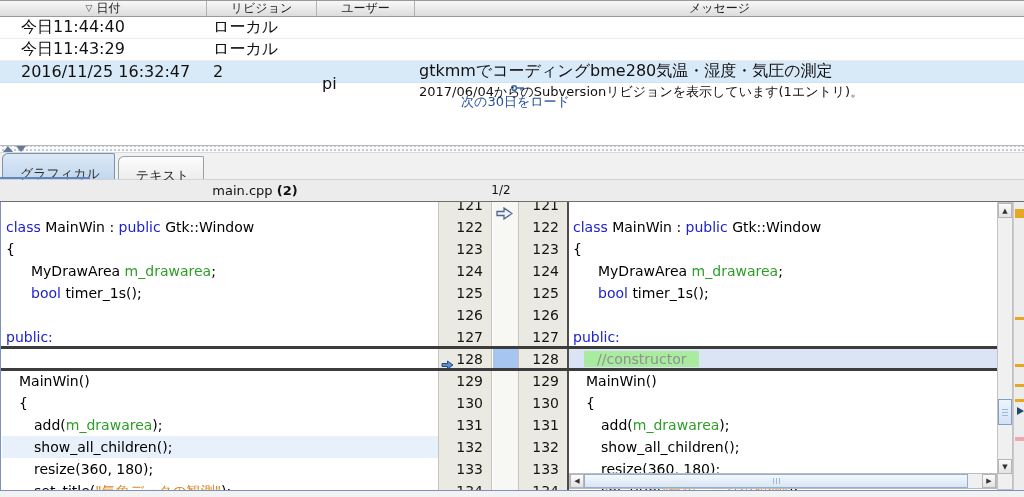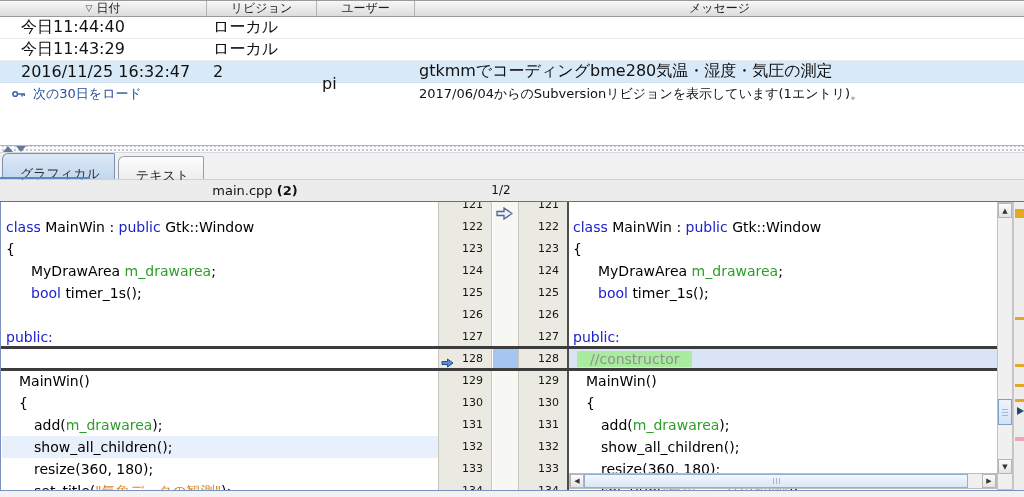--- a/index.html
+++ b/index.html
@@ -19,21 +19,21 @@
   .w-date{width:207px}.w-rev{width:110px}.w-user{width:98px}
   .w-msg{flex:1;border-right:none}
   .sort-arrow{font-size:9px;color:#444;line-height:1;}
   .h-row{display:flex;height:22px;align-items:center;font-size:16px;color:#111;
     border-bottom:1px solid #ececec;box-sizing:border-box;background:#fff;}
   .h-row.selected{background:#d8e9f8;border-bottom-color:#cfe3f5;}
   .c-date{width:207px;box-sizing:border-box;padding-left:21px;}
   .c-rev{width:110px;box-sizing:border-box;padding-left:6px;}
   .c-user{width:98px;box-sizing:border-box;padding-left:5px;margin-top:24px;}
   .c-msg{flex:1;box-sizing:border-box;padding-left:4px;white-space:nowrap;overflow:hidden;}
-  .h-linkrow{height:22px;position:relative;display:flex;align-items:center;font-size:13px;}
+  .h-linkrow{height:22px;position:relative;display:flex;align-items:center;font-size:13px;flex-direction:column;}
   .key-icon{margin-left:12px;display:inline-flex;}
   .load-link{color:#24509c;margin-left:7px;cursor:pointer;}
   .link-status{position:absolute;left:419px;color:#111;white-space:nowrap;}
   .h-spacer{height:40px;background:#fff;}
 
   
   .splitter{height:8px;box-sizing:border-box;position:relative;background:#fbfbfb;
     border-top:1px solid #b5b5b5;border-bottom:1px solid #d9d9d9;
     background-image:radial-gradient(#c3c9d4 1px, transparent 1.3px);
     background-size:4px 4px;background-position:1px 2px;cursor:row-resize;}
@@ -67,29 +67,29 @@
   .col{position:absolute;top:0;bottom:0;overflow:hidden;box-sizing:border-box;}
   .col-leftcode{left:1px;width:436px;background:#fff;cursor:text;}
   .col-lnuml{left:437px;width:54px;background:#eaeae2;border-left:1px solid #c6c6be;border-right:1px solid #c6c6be;}
   .col-gutter{left:492px;width:25px;background:#f7f7f3;}
   .col-lnumr{left:517px;width:49px;background:#eaeae2;border-left:1px solid #c6c6be;}
   .col-rightcode{left:566px;width:430px;background:#fff;border-left:2px solid #4e4e4e;cursor:text;}
   .rows{position:absolute;top:-8px;left:0;right:0;}
   .crow{height:22px;line-height:22px;font-size:14px;white-space:pre;color:#000;overflow:hidden;}
   .crow.lefthl{background:#e8f1fb;}
   .crow.sel{background:#dbe4f4;}
-  .nrow{height:22px;line-height:22px;font-size:11px;text-align:right;padding-right:8px;
+  .nrow{height:22px;line-height:22px;font-size:14px;text-align:right;padding-right:8px;
     box-sizing:border-box;color:#141414;position:relative;}
   .kw{color:#1d22ce;}
   .id{color:#2d9e28;}
   .fn{font-weight:normal;color:#000;}
   .str{color:#d8871c;}
   .cm{color:#8f9191;}
   .pl{color:#000;}
-  .chip{background:#a9ec9f;padding:0 12px 0 13px;margin-left:8px;}
+  .chip{background:#a9ec9f;padding:0 12px 0 13px;margin-left:15px;}
 
   .dline{position:absolute;left:0;width:996px;height:3px;background:#3c3c3c;z-index:5;}
   .dline-top{top:144px;}
   .dline-bottom{top:166px;}
   .connector{position:absolute;left:492px;top:147px;width:25px;height:19px;background:#a6c6f1;z-index:4;}
   .gutter-arrow{position:absolute;left:495px;top:3px;z-index:4;}
   .lnum-arrow{position:absolute;left:2px;top:6px;}
 
   
   .vscroll{position:absolute;left:996px;top:0;width:16px;height:288px;box-sizing:border-box;

